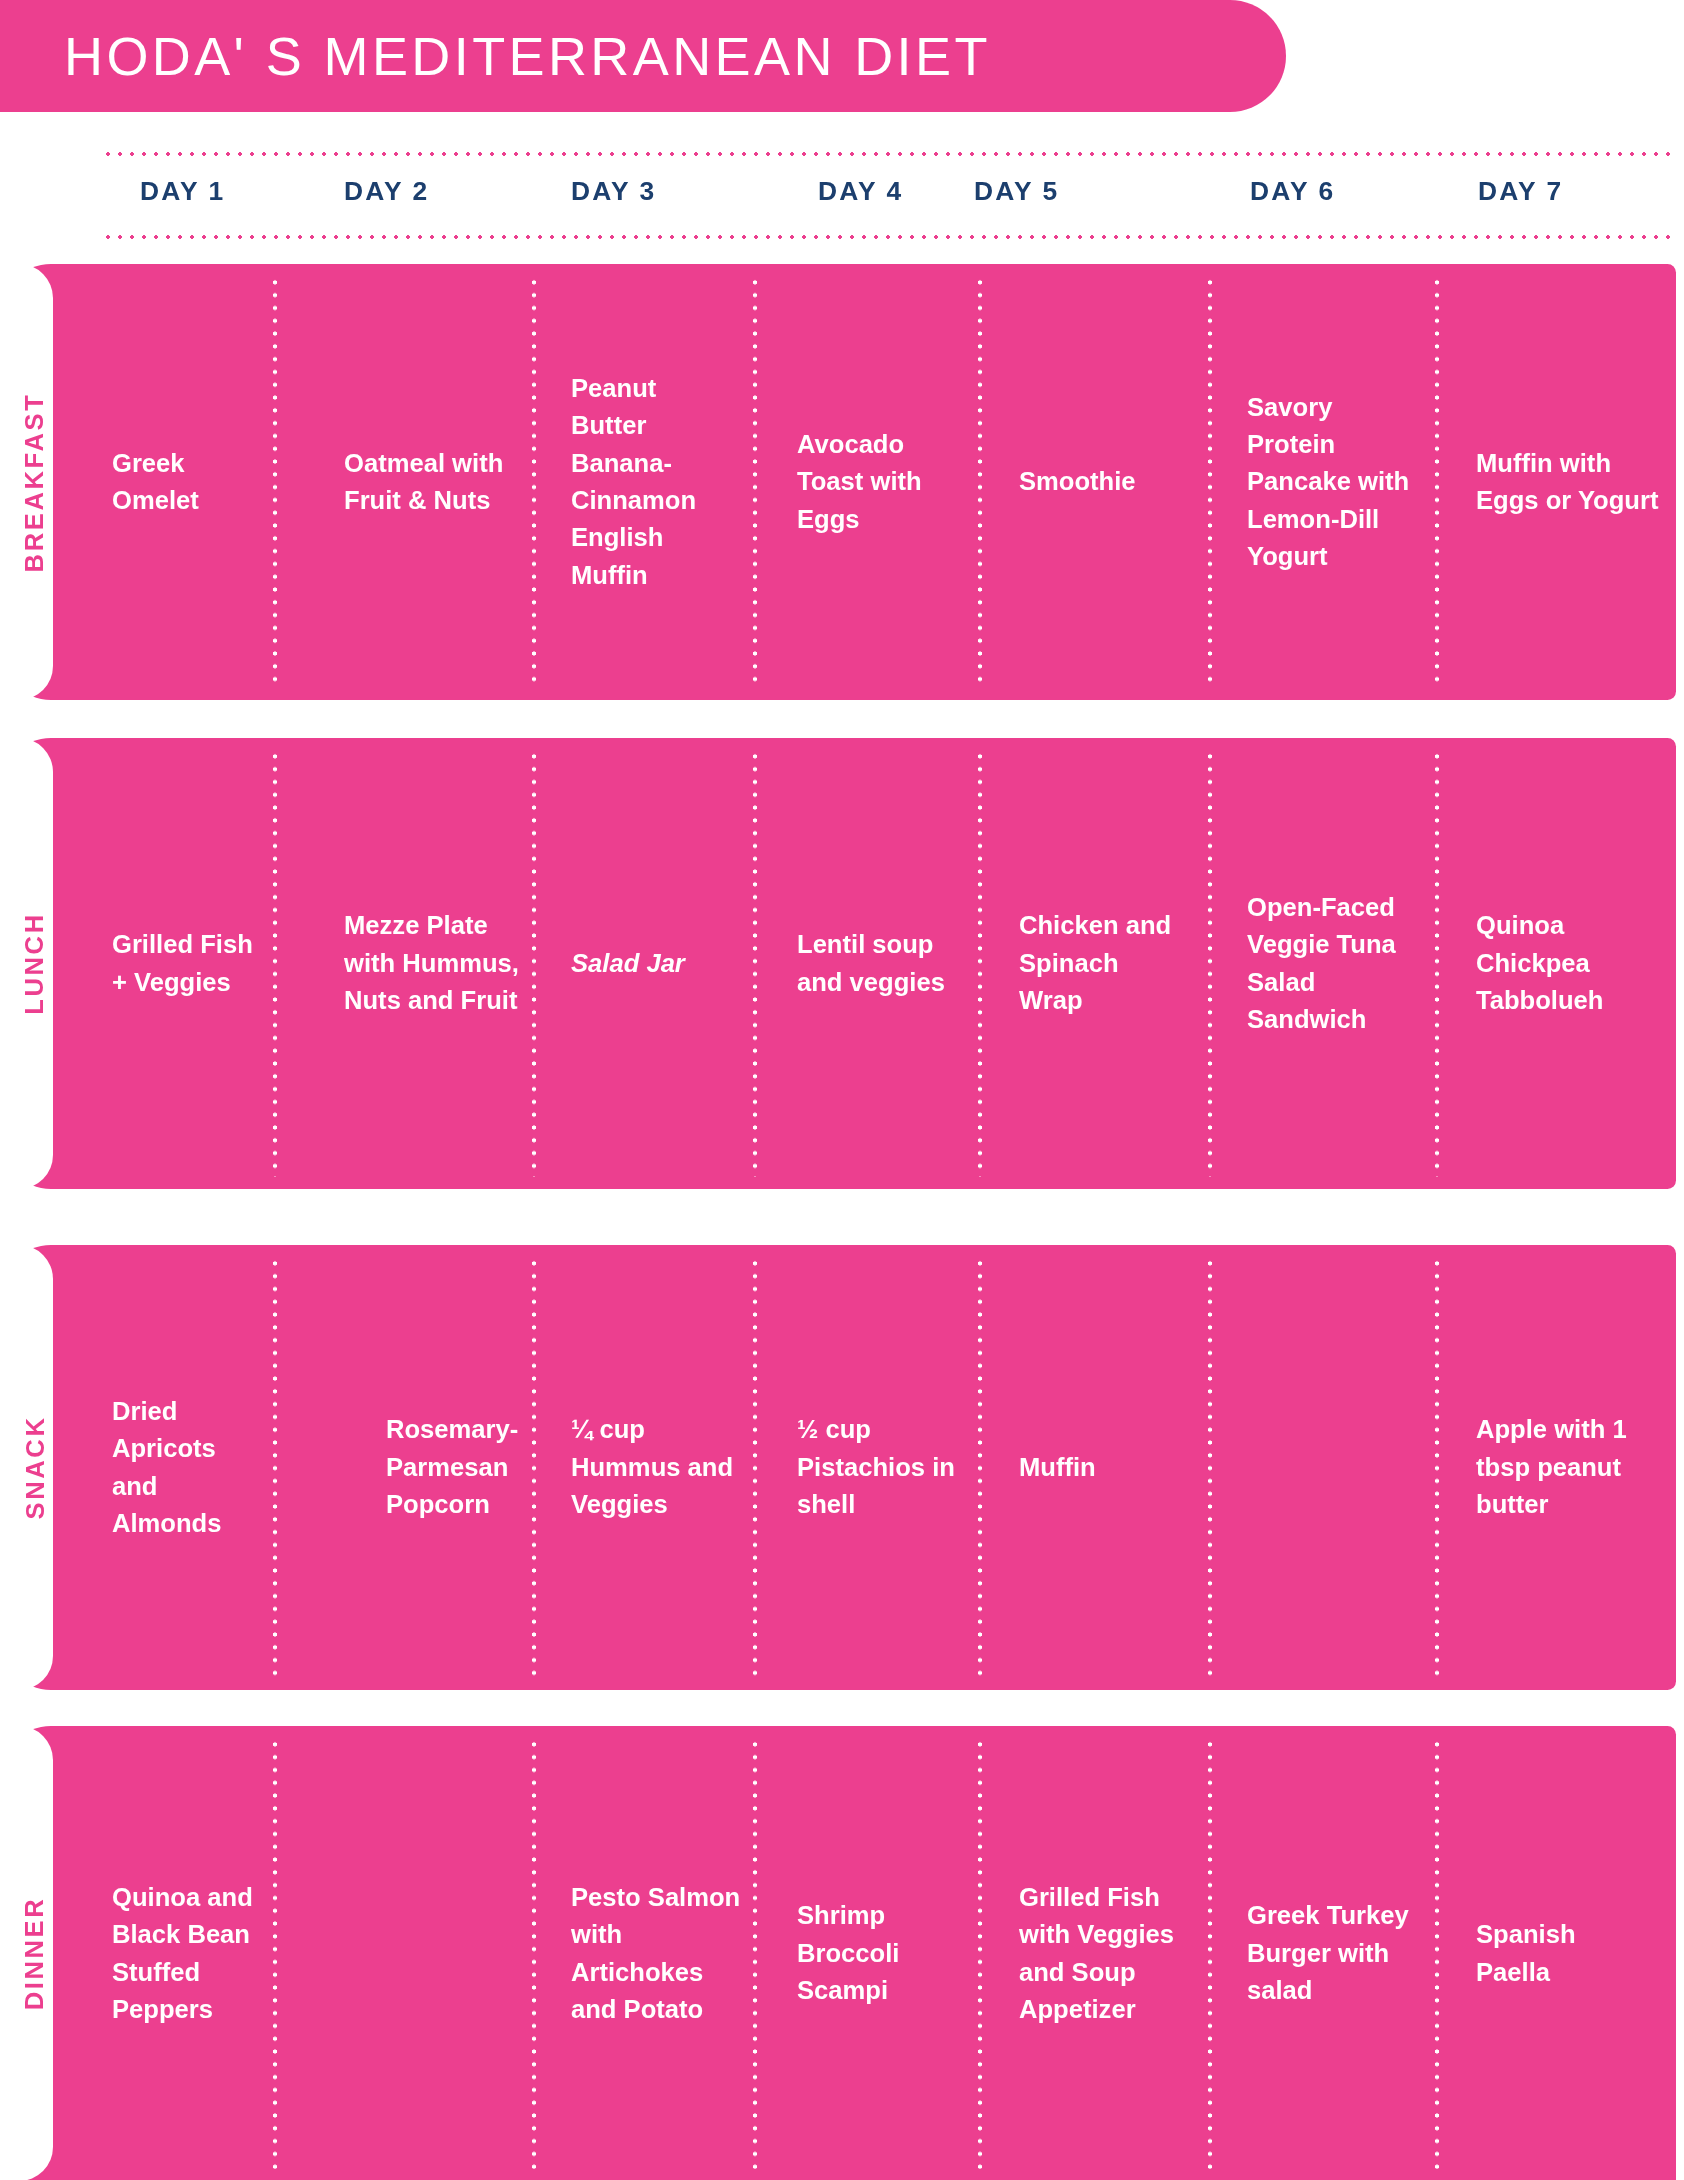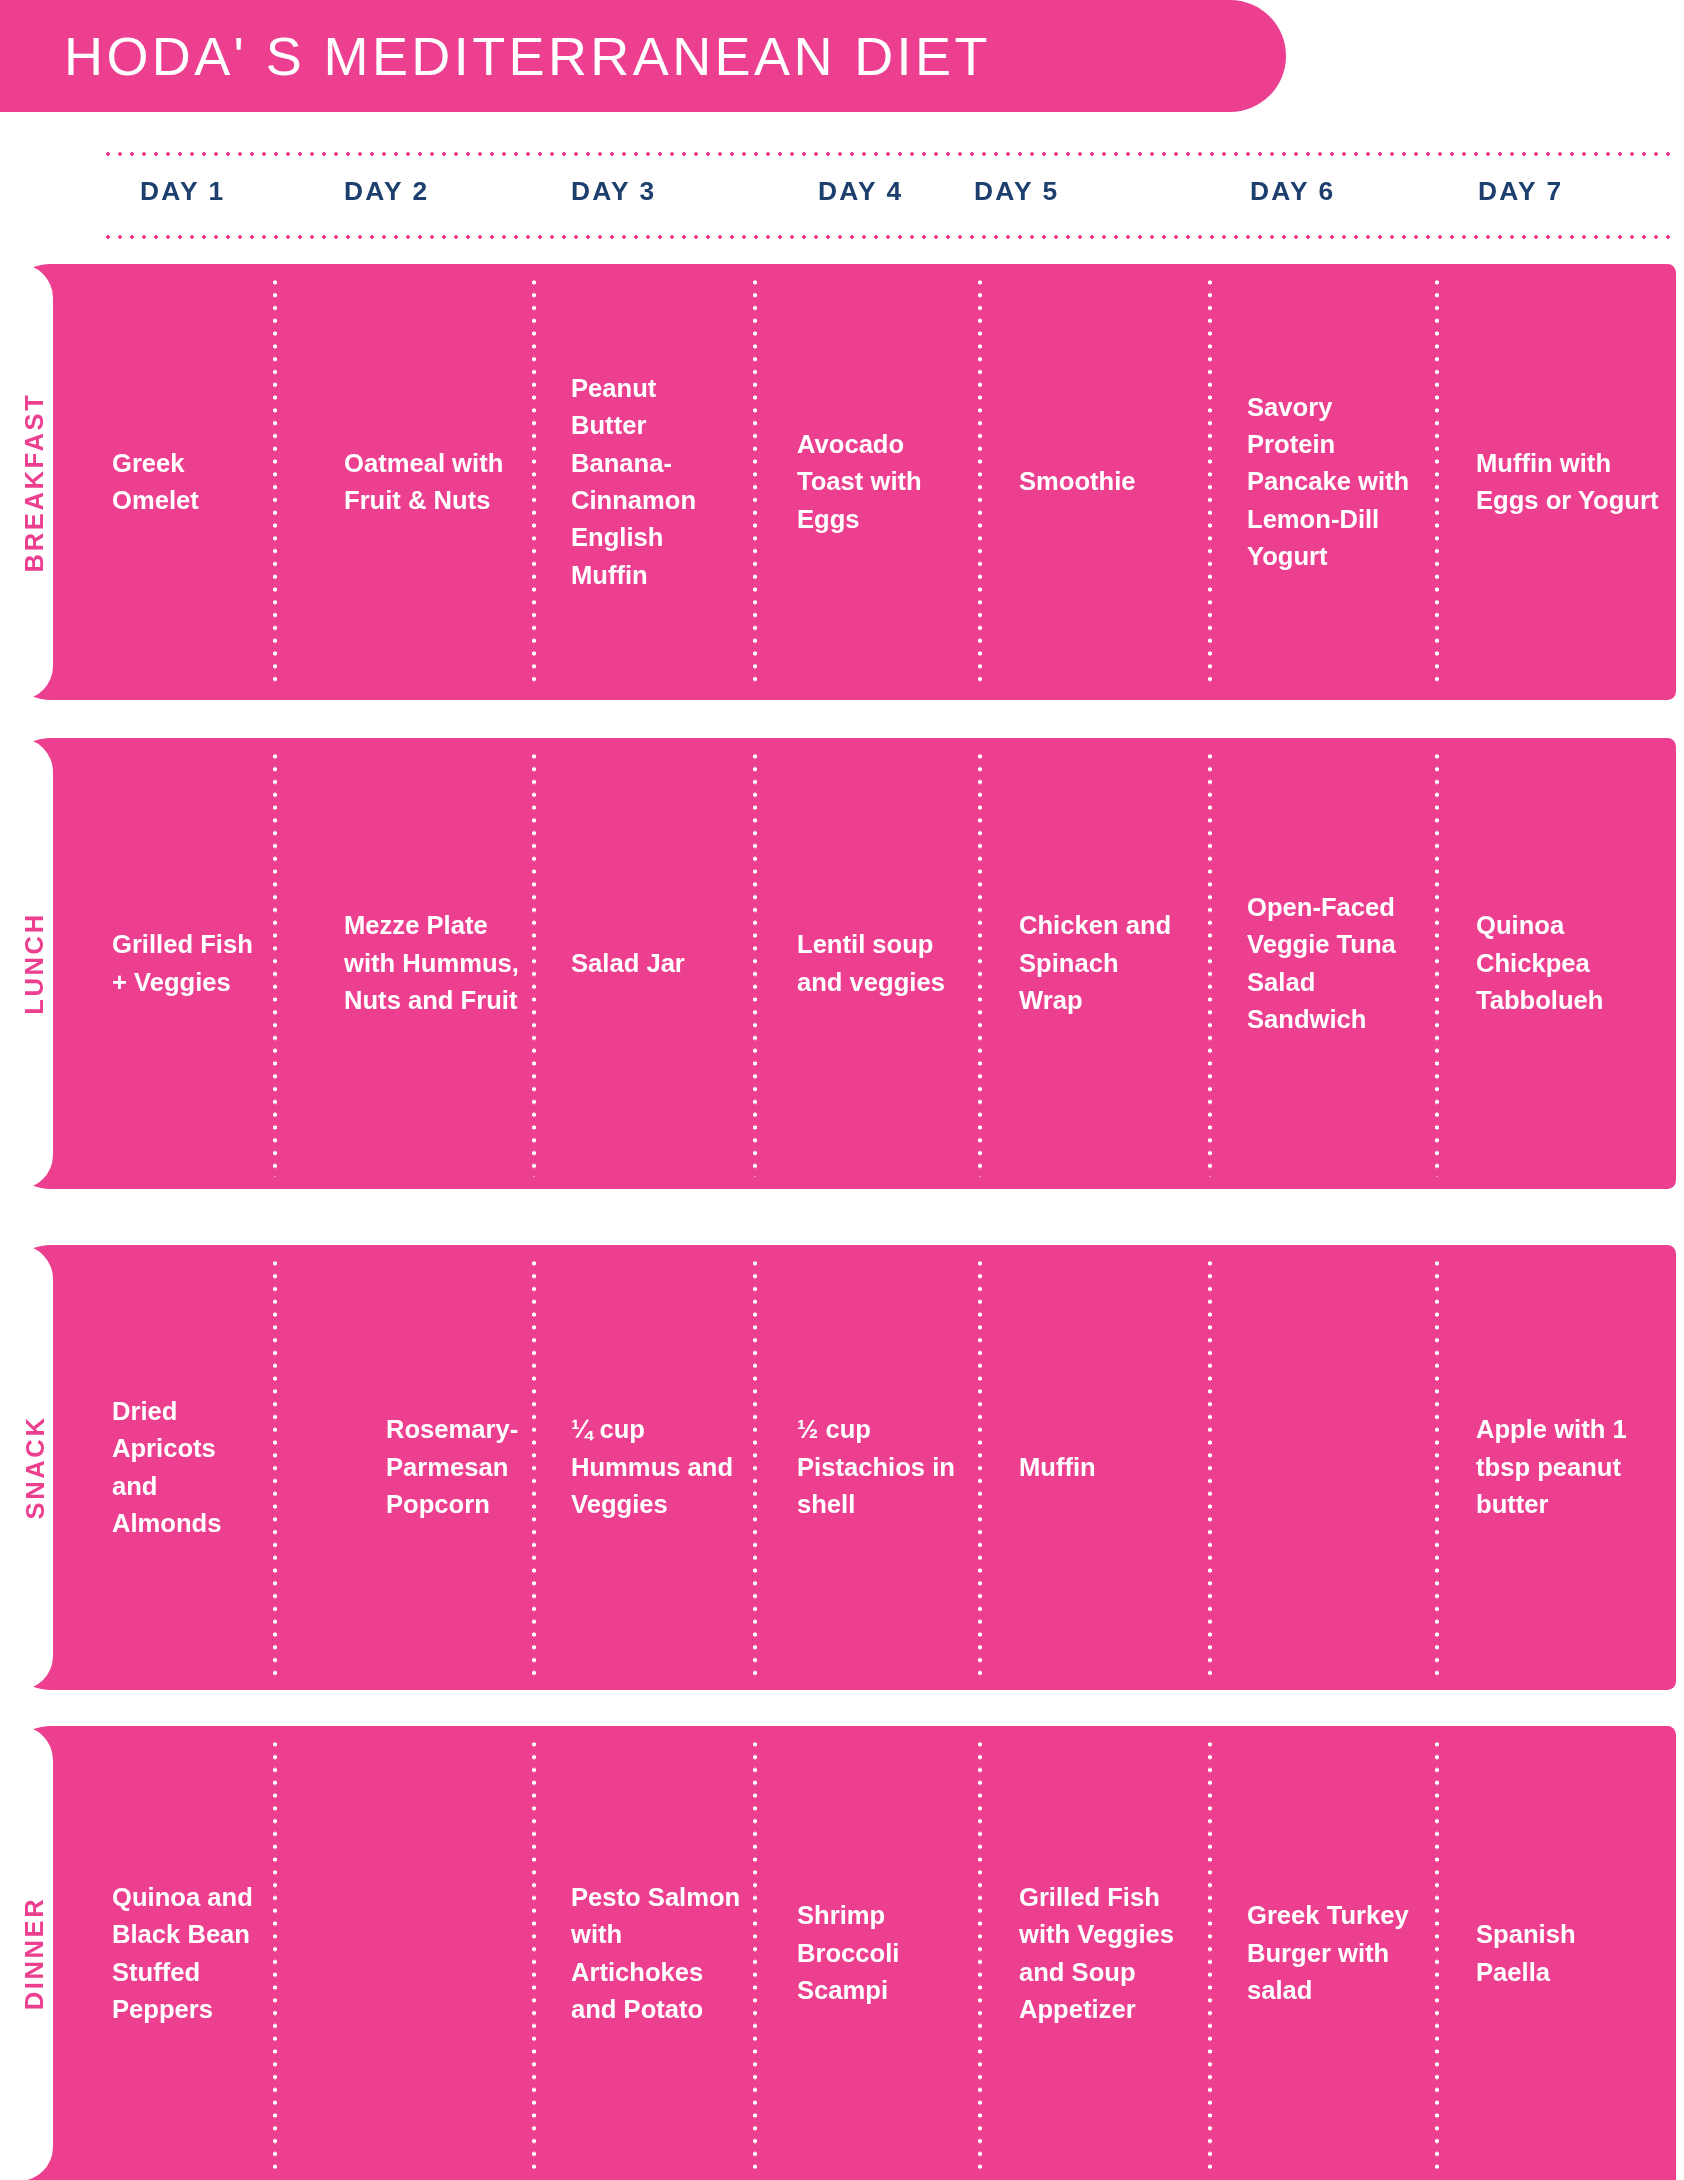--- a/index.html
+++ b/index.html
@@ -202,21 +202,21 @@
   <div class="vsep" style="left:978px;"></div>
   <div class="vsep" style="left:1208px;"></div>
   <div class="vsep" style="left:1435px;"></div>
 
   <div class="cell" style="left:112px; width:153px;">
       <span>Grilled Fish + Veggies</span>
     </div>
   <div class="cell" style="left:344px; width:179px;">
       <span>Mezze Plate with Hummus, Nuts and Fruit</span>
     </div>
-  <div class="cell" style="left:571px; width:166px;">
+  <div class="cell" style="left:571px; width:166px;font-style:italic;">
       <span>Salad Jar</span>
     </div>
   <div class="cell" style="left:797px; width:162px;">
       <span>Lentil soup and veggies</span>
     </div>
   <div class="cell" style="left:1019px; width:170px;">
       <span>Chicken and Spinach Wrap</span>
     </div>
   <div class="cell" style="left:1247px; width:175px;">
       <span>Open-Faced Veggie Tuna Salad Sandwich</span>

